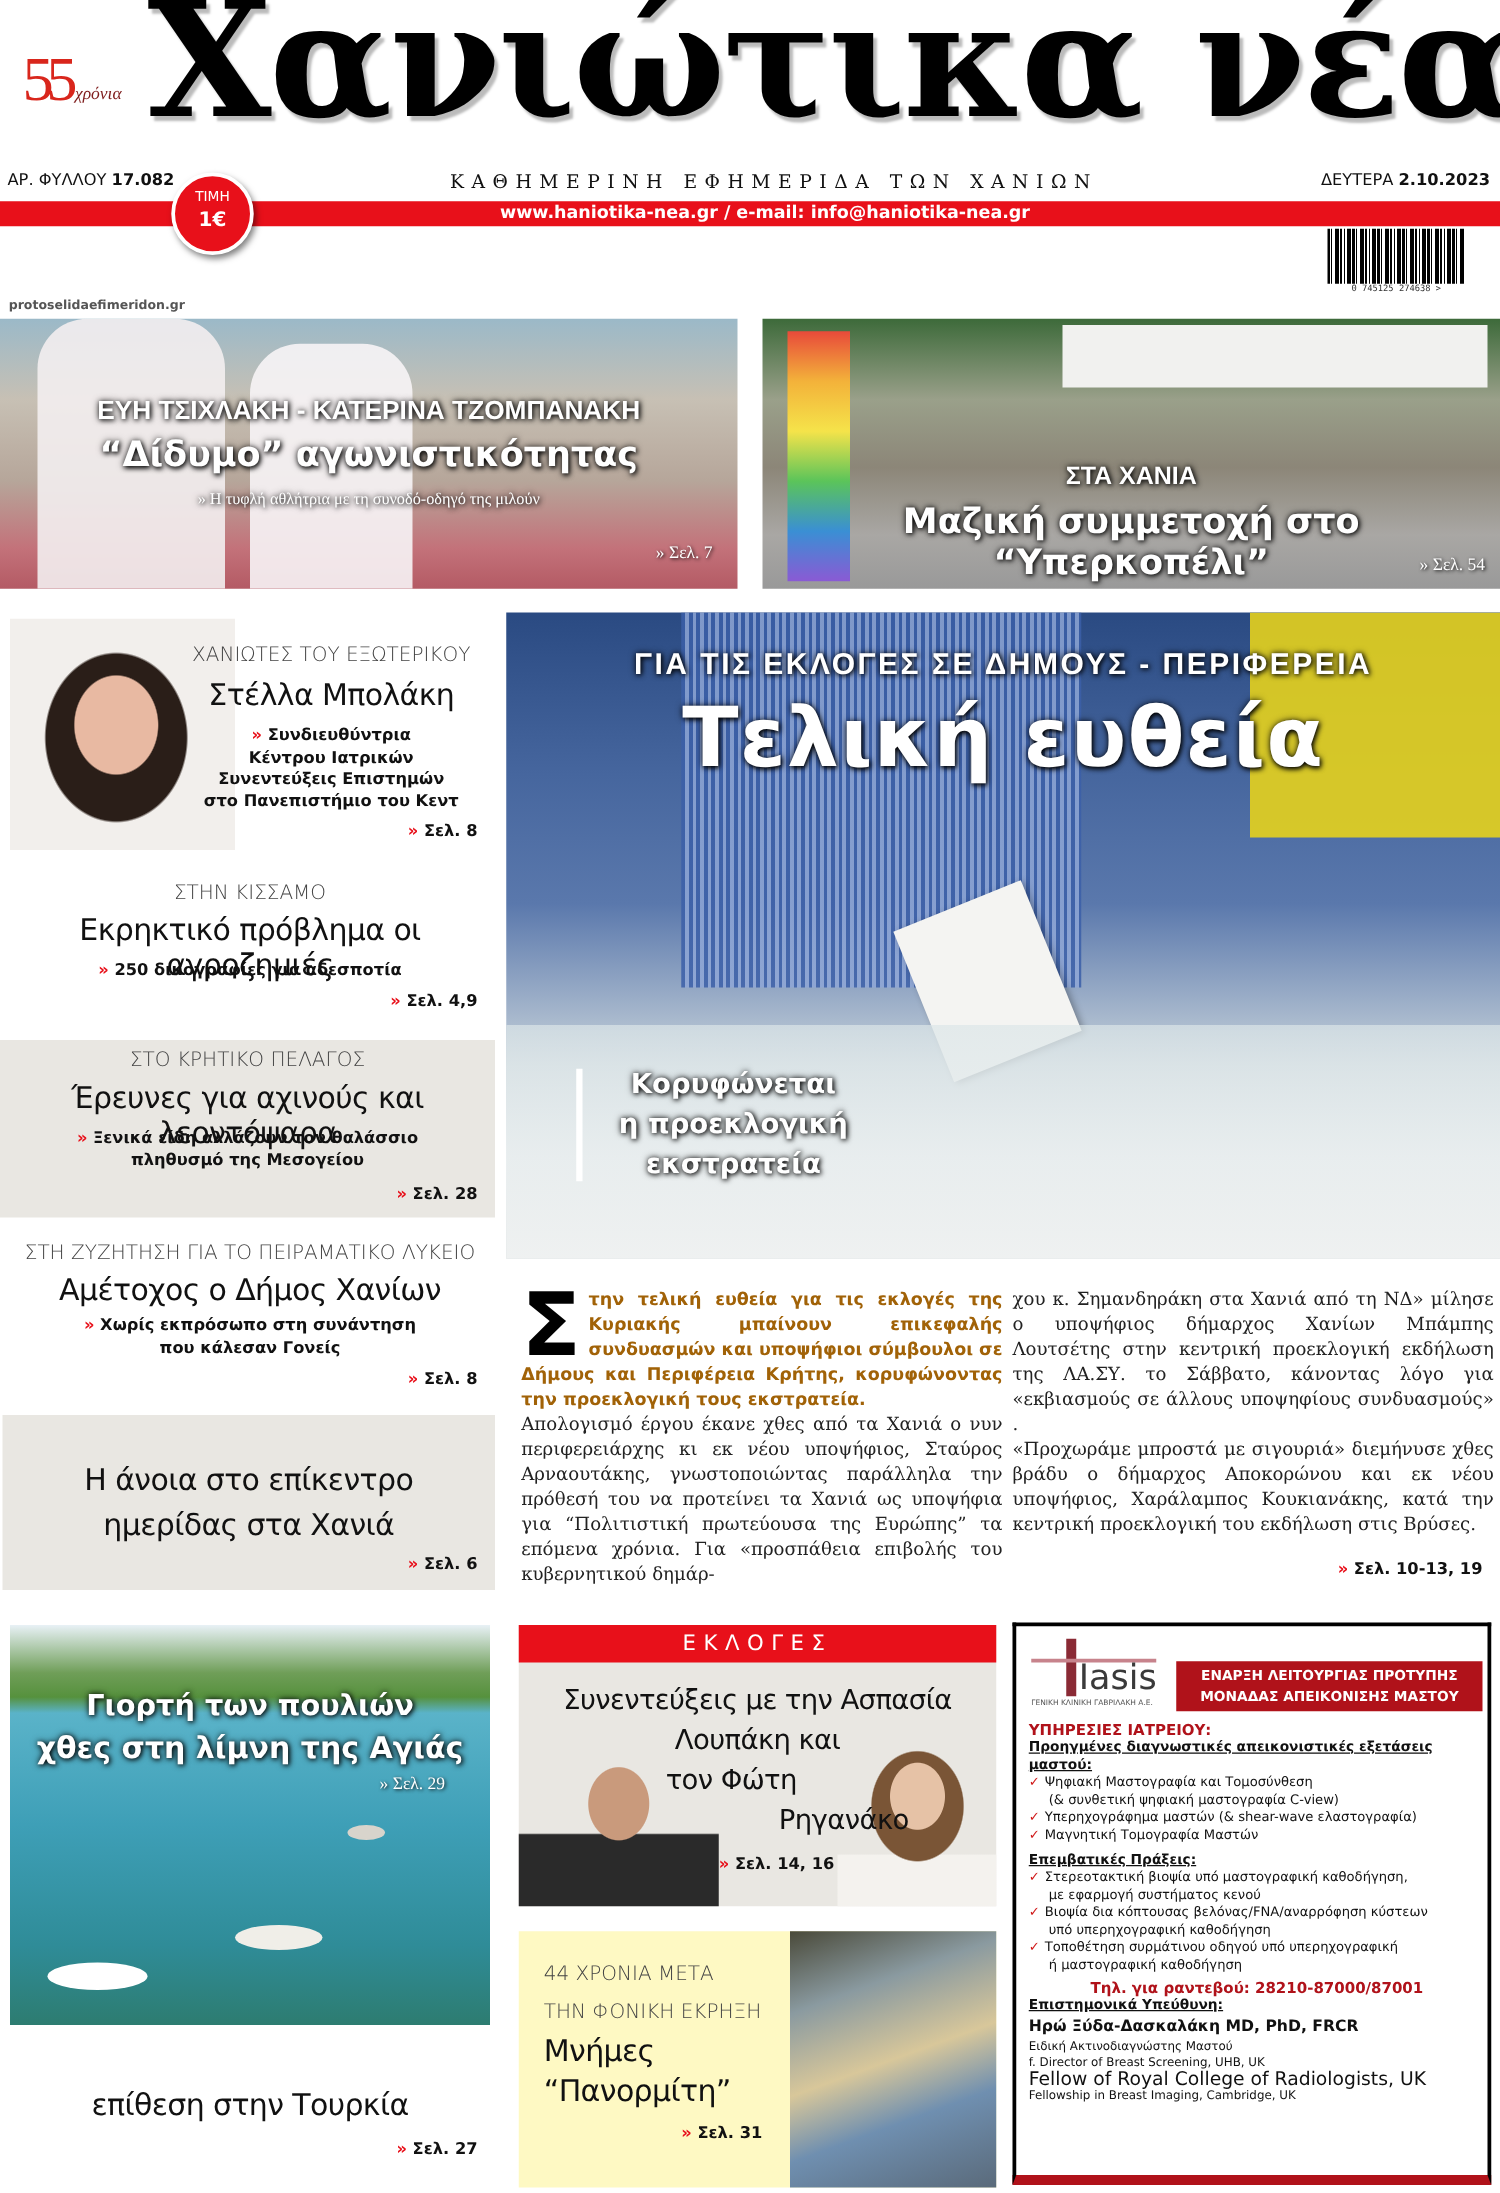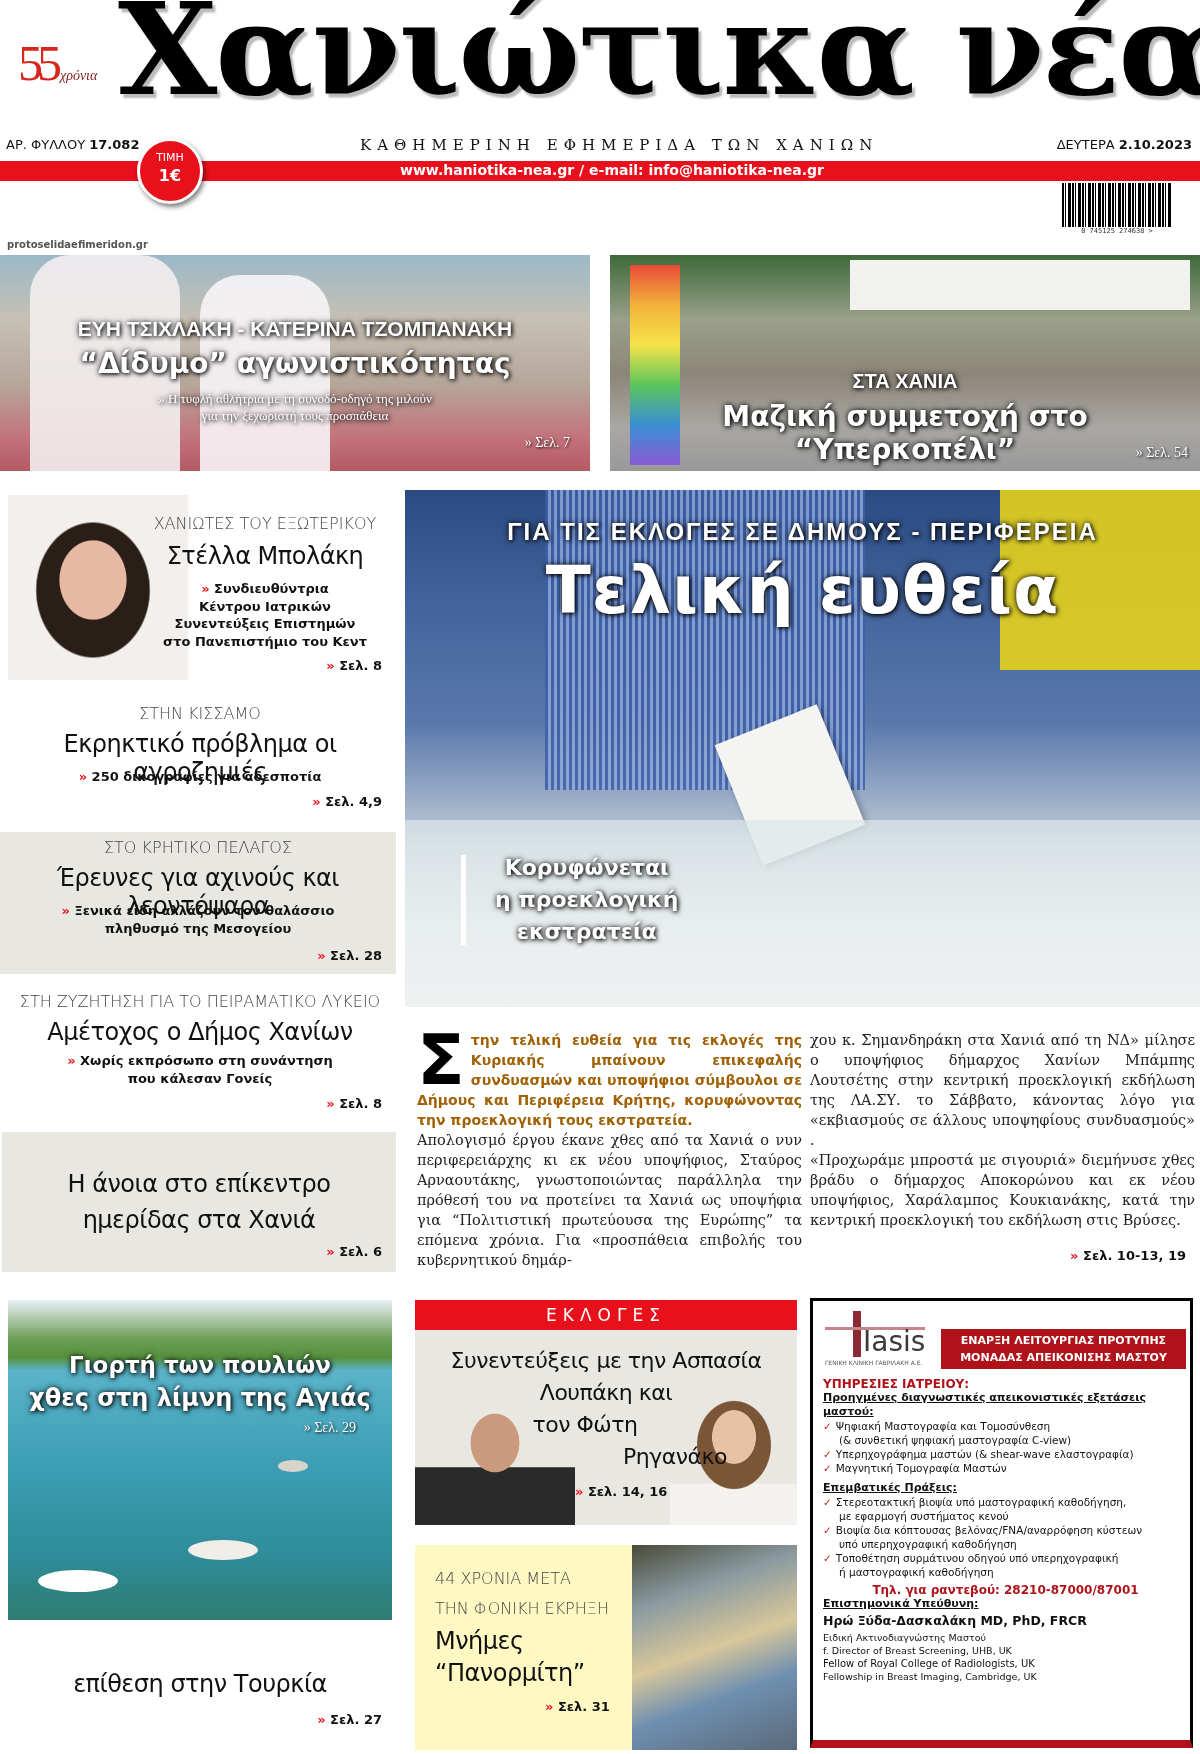--- a/index.html
+++ b/index.html
@@ -86,21 +86,20 @@
   <div class="bars"></div>
   <div class="num">0  745125  274638  &gt;</div>
 </div>
 
 <div class="abs photo ph-run1">
   <div class="abs" style="left:30px;top:0;width:150px;height:216px;background:#f3eef0;border-radius:40px 40px 0 0;opacity:.9"></div>
   <div class="abs" style="left:200px;top:20px;width:130px;height:196px;background:#f7f4f6;border-radius:40px 40px 0 0;opacity:.9"></div>
   <div class="overlay-txt sans" style="left:0;width:590px;top:62px;font-size:21px;font-weight:bold">ΕΥΗ ΤΣΙΧΛΑΚΗ - ΚΑΤΕΡΙΝΑ ΤΖΟΜΠΑΝΑΚΗ</div>
   <div class="overlay-txt dejavu" style="left:0;width:590px;top:92px;font-size:28px;font-weight:bold">“Δίδυμο” αγωνιστικότητας</div>
   <div class="overlay-txt serif" style="left:0;width:590px;top:136px;font-size:13px">» Η τυφλή αθλήτρια με τη συνοδό-οδηγό της μιλούν</div>
-  <div class="overlay-txt serif" style="left:0;width:590px;top:153px;font-size:13px">για την ξεχωριστή τους προσπάθεια</div>
   <div class="sel-w" style="right:20px;top:180px">» Σελ. 7</div>
 </div>
 <div id="watermark" class="abs">protoselidaefimeridon.gr</div>
 
 <div class="abs photo ph-run2">
   <div class="abs" style="left:240px;top:5px;width:340px;height:50px;background:#f1f1ef"></div>
   <div class="abs" style="left:20px;top:10px;width:50px;height:200px;background:linear-gradient(180deg,#e84a3a,#f3b23a,#f5e34a,#5bc45a,#3a8fd4,#8a5ad4)"></div>
   <div class="overlay-txt sans" style="left:0;width:590px;top:115px;font-size:20px;font-weight:bold">ΣΤΑ ΧΑΝΙΑ</div>
   <div class="overlay-txt dejavu" style="left:0;width:590px;top:145px;font-size:28px;font-weight:bold">Μαζική συμμετοχή στο “Υπερκοπέλι”</div>
   <div class="sel-w" style="right:12px;top:190px">» Σελ. 54</div>
@@ -237,16 +236,16 @@
     <div style="padding-left:16px">με εφαρμογή συστήματος κενού</div>
     <div><span class="chk">✓</span><span>Βιοψία δια κόπτουσας βελόνας/FNA/αναρρόφηση κύστεων</span></div>
     <div style="padding-left:16px">υπό υπερηχογραφική καθοδήγηση</div>
     <div><span class="chk">✓</span><span>Τοποθέτηση συρμάτινου οδηγού υπό υπερηχογραφική</span></div>
     <div style="padding-left:16px">ή μαστογραφική καθοδήγηση</div>
     <div class="adred" style="text-align:center;font-size:12px;margin-top:4px">Τηλ. για ραντεβού: 28210-87000/87001</div>
     <div class="adul">Επιστημονικά Υπεύθυνη:</div>
     <div style="font-weight:bold;font-size:12.5px;margin:3px 0">Ηρώ Ξύδα-Δασκαλάκη MD, PhD, FRCR</div>
     <div style="font-size:9.5px;line-height:13px">Ειδική Ακτινοδιαγνώστης Μαστού</div>
     <div style="font-size:9.5px;line-height:13px">f. Director of Breast Screening, UHB, UK</div>
-    <div style="font-size:10px;line-height:13px">Fellow of Royal College of Radiologists, UK</div>
+    <div style="font-size:15px;line-height:13px">Fellow of Royal College of Radiologists, UK</div>
     <div style="font-size:9.5px;line-height:13px">Fellowship in Breast Imaging, Cambridge, UK</div>
   </div>
 </div>
 
 </body></html>

